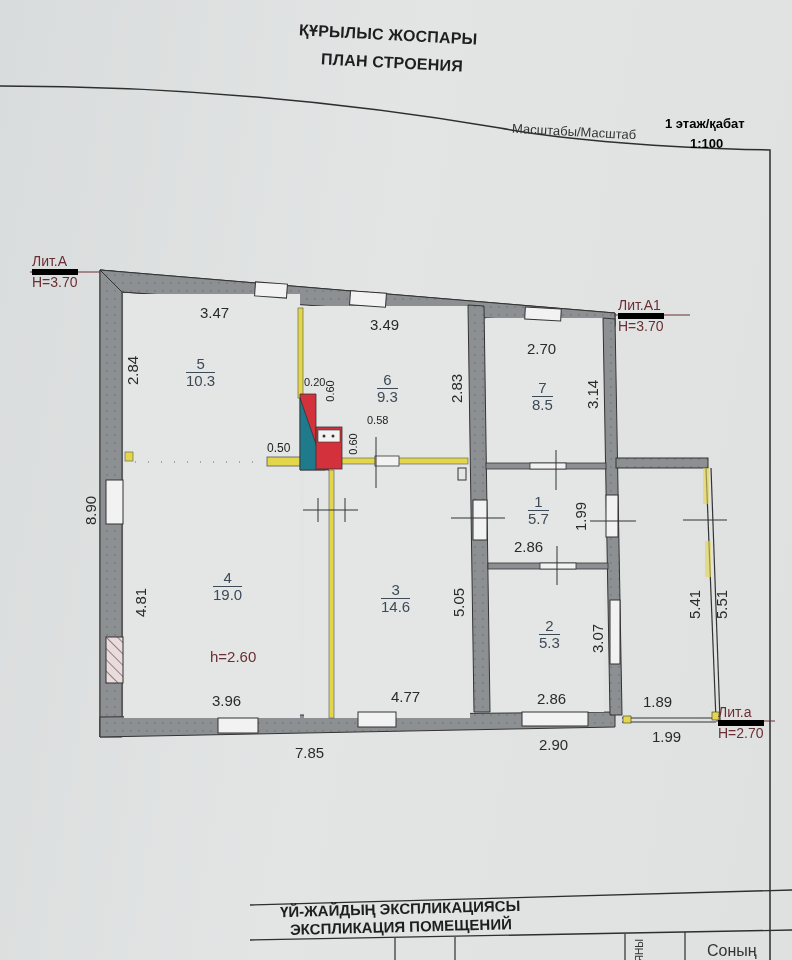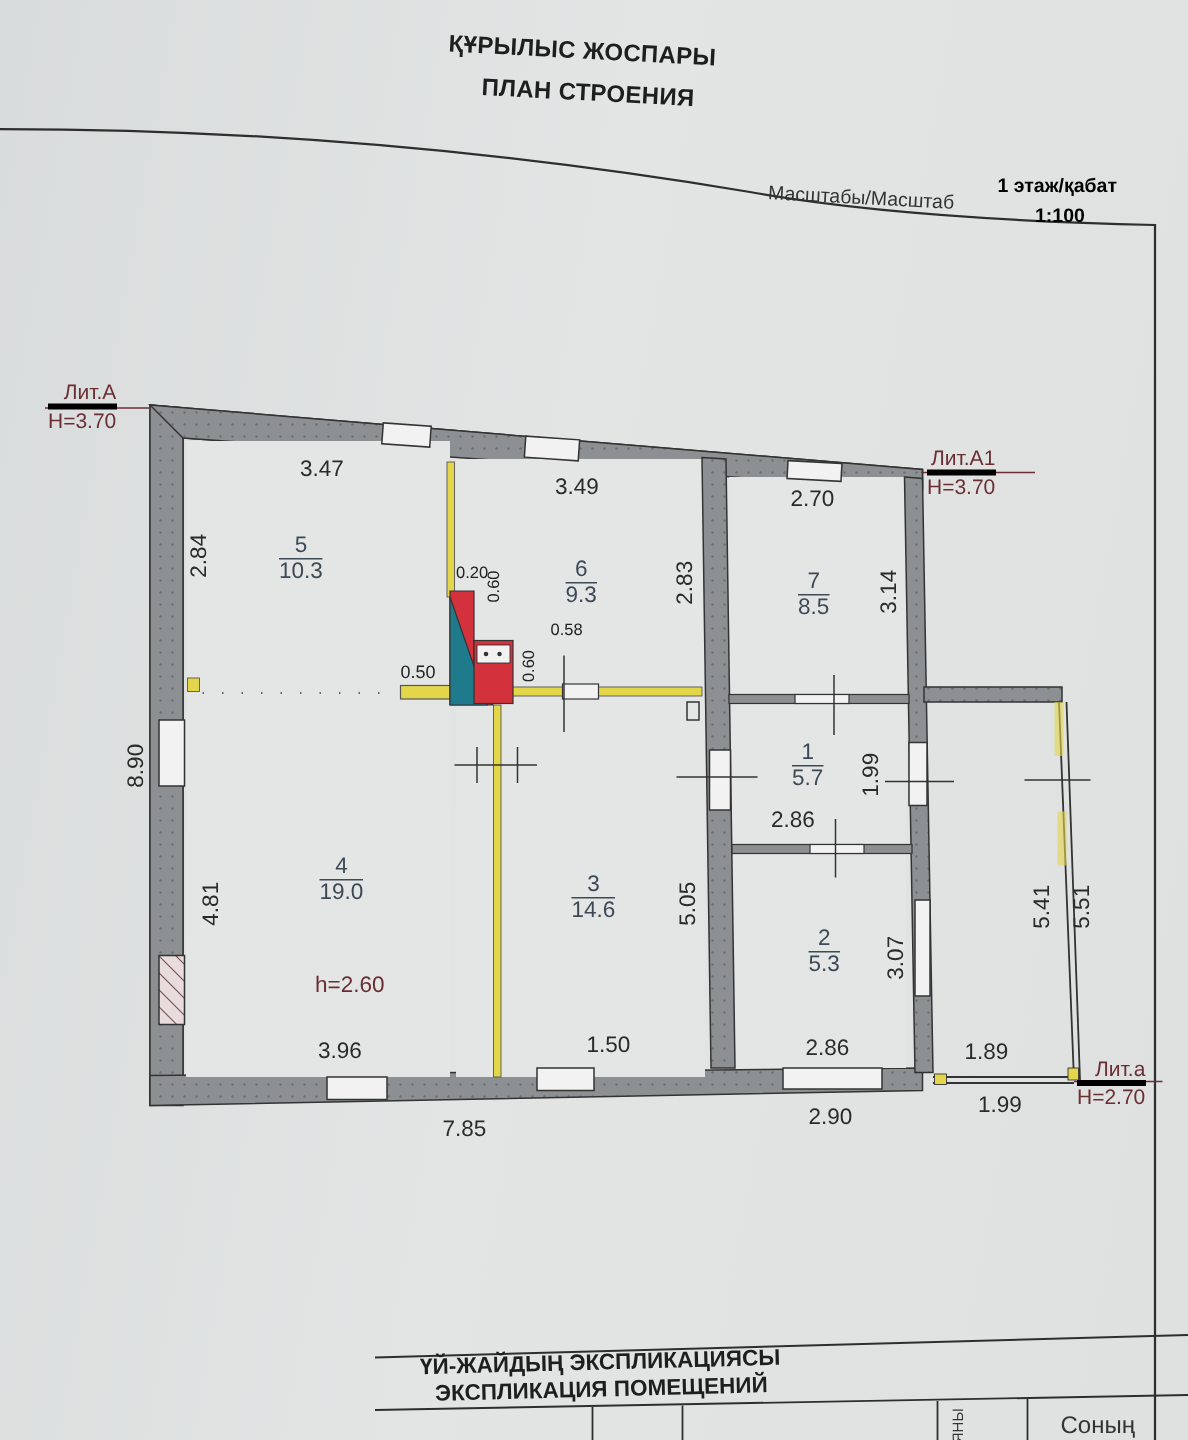--- a/index.html
+++ b/index.html
@@ -14,21 +14,21 @@
   .t2 { left:321px; top:54px; transform:rotate(3deg); }
   .lbl { position:absolute; font-size:13px; color:#333; }
   .bold { font-weight:bold; color:#000000; }
   .frame-svg { position:absolute; left:0; top:0; }
   .dim { position:absolute; font-size:15px; color:#2a2a2a; white-space:nowrap; }
   .vert { transform:rotate(-90deg); transform-origin:center; }
   .room { position:absolute; text-align:center; font-size:15px; color:#3d4a56; line-height:16px; }
   .room .num { display:block; border-bottom:1px solid #3d4a56; padding:0 3px; }
   .room .area { display:block; }
   .lit { position:absolute; font-size:14px; color:#6a2e33; line-height:15px; }
-  .lit .top { display:block; border-bottom:4px solid #000000;text-align:right; }
+  .lit .top { display:block; border-bottom:6px solid #000000; }
   .hnote { position:absolute; font-size:15px; color:#6a2e33; }
   .small { position:absolute; font-size:11px; color:#222; }
   .ex-title { position:absolute; font-weight:bold; font-size:15px; color:#1e1e1e; }
   .ex-cell { position:absolute; font-size:16px; color:#333; }
 </style>
 </head>
 <body>
 
 <div class="title t1">ҚҰРЫЛЫС ЖОСПАРЫ</div>
 <div class="title t2">ПЛАН СТРОЕНИЯ</div>
@@ -173,24 +173,24 @@
   <span class="area">14.6</span>
 </div>
 <div class="room" style="left:213px;top:570px;">
   <span class="num">4</span>
   <span class="area">19.0</span>
 </div>
 <div class="hnote" style="left:210px;top:648px;">h=2.60</div>
 
 <div class="dim" style="left:200px;top:304px;">3.47</div>
 <div class="dim" style="left:370px;top:316px;">3.49</div>
-<div class="dim" style="left:527px;top:324px;text-align:right;">2.70</div>
+<div class="dim" style="left:527px;top:340px;text-align:right;">2.70</div>
 <div class="dim" style="left:514px;top:538px;">2.86</div>
 <div class="dim" style="left:212px;top:692px;">3.96</div>
-<div class="dim" style="left:391px;top:688px;">1.50</div>
+<div class="dim" style="left:391px;top:688px;">4.77</div>
 <div class="dim" style="left:537px;top:690px;">2.86</div>
 <div class="dim" style="left:643px;top:693px;">1.89</div>
 <div class="dim" style="left:295px;top:744px;">7.85</div>
 <div class="dim" style="left:539px;top:736px;">2.90</div>
 <div class="dim" style="left:652px;top:728px;">1.99</div>
 
 <div class="dim vert" style="left:118px;top:362px;">2.84</div>
 <div class="dim vert" style="left:442px;top:380px;">2.83</div>
 <div class="dim vert" style="left:578px;top:386px;">3.14</div>
 <div class="dim vert" style="left:566px;top:508px;">1.99</div>

